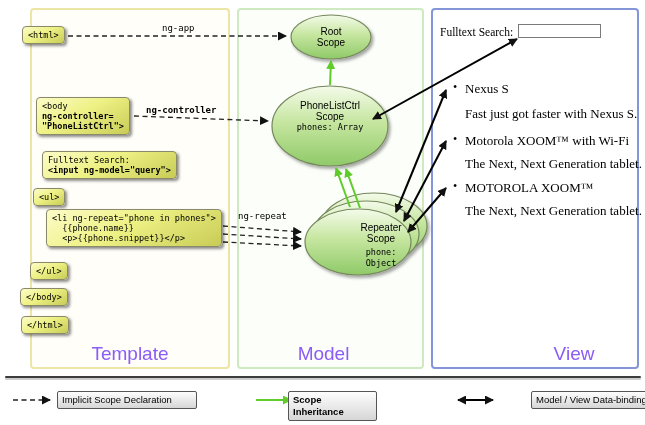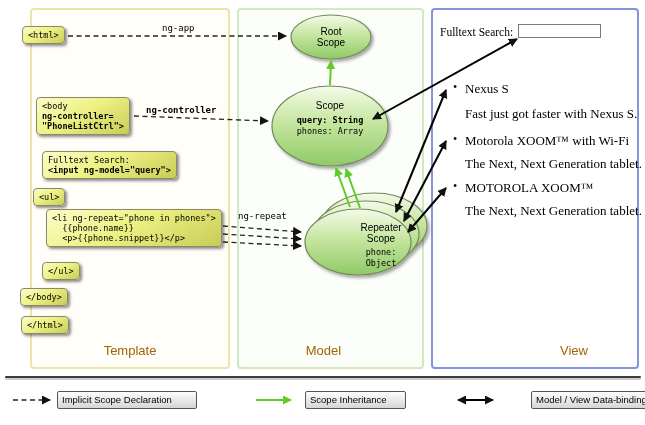--- a/index.html
+++ b/index.html
@@ -1,20 +1,20 @@
 <!DOCTYPE html>
 <html><head>
 <meta charset="utf-8">
 <style>
   * { margin:0; padding:0; box-sizing:border-box; }
   html,body { width:645px; height:425px; }
   body { position:relative; background:#ffffff; font-family:"Liberation Sans",sans-serif; overflow:hidden; }
 
   .panel { position:absolute; border-radius:4px; z-index:1; }
-  .panel-label { position:absolute; text-align:center; font-size:13px; color:#a16207; z-index:3; }
+  .panel-label { position:absolute; text-align:center; font-size:19px; color:#8b5cf6; z-index:3; }
 
   #arrows { position:absolute; left:0; top:0; z-index:2; pointer-events:none; }
   .dash { stroke:#222; stroke-width:1.3; stroke-dasharray:5 3.5; fill:none; }
   .green { stroke:#5fcc29; stroke-width:2; fill:none; }
   .bind { stroke:#000; stroke-width:2; fill:none; }
   .scope { fill:url(#gScope); stroke:#76875c; stroke-width:1.2; }
 
   .codebox { position:absolute; z-index:3;
     background:linear-gradient(150deg,#fcfcc8 0%,#eef184 45%,#c8cc56 100%);
     border:1px solid #8a8a6a; border-radius:4px;
@@ -120,21 +120,21 @@
 <div class="codebox" style="left:33px;top:188px;">
   <div class="cl">&lt;ul&gt;</div>
 </div>
 
 <div class="codebox" style="left:46px;top:209px;">
   <div class="cl">&lt;li ng-repeat="phone in phones"&gt;</div>
   <div class="cl">  {{phone.name}}</div>
   <div class="cl">  &lt;p&gt;{{phone.snippet}}&lt;/p&gt;</div>
 </div>
 
-<div class="codebox" style="left:30px;top:262px;margin-left:12px;">
+<div class="codebox" style="left:30px;top:262px;">
   <div class="cl">&lt;/ul&gt;</div>
 </div>
 
 <div class="codebox" style="left:20px;top:288px;">
   <div class="cl">&lt;/body&gt;</div>
 </div>
 
 <div class="codebox" style="left:21px;top:316px;">
   <div class="cl">&lt;/html&gt;</div>
 </div>
@@ -142,22 +142,22 @@
 <div class="arrow-label" style="left:162px;top:23px;">ng-app</div>
 <div class="arrow-label" style="left:146px;top:105px;font-weight:bold;">ng-controller</div>
 <div class="arrow-label" style="left:238px;top:211px;">ng-repeat</div>
 
 <div class="scope-label" style="left:291px;top:26px;width:80px;">
   <div>Root</div>
   <div>Scope</div>
 </div>
 
 <div class="scope-label" style="left:272px;top:100px;width:116px;">
+  <div>PhoneListCtrl</div>
   <div>Scope</div>
-  <div class="scope-prop b" style="margin-top:4px;">query: String</div>
   <div class="scope-prop">phones: Array</div>
 </div>
 
 <div class="scope-label" style="left:306px;top:222px;width:104px;padding-left:46px;">
   <div>Repeater</div>
   <div>Scope</div>
   <div class="scope-prop" style="margin-top:3px;">phone: Object</div>
 </div>
 
 <div class="view-search-label" style="left:440px;top:26px;">Fulltext Search:</div>
@@ -165,14 +165,14 @@
 
 <div class="vtitle" style="left:452px;top:81px;">Nexus S</div>
 <div class="vdesc" style="left:452px;top:106px;">Fast just got faster with Nexus S.</div>
 <div class="vtitle" style="left:452px;top:133px;">Motorola XOOM™ with Wi-Fi</div>
 <div class="vdesc" style="left:452px;top:156px;">The Next, Next Generation tablet.</div>
 <div class="vtitle" style="left:452px;top:180px;">MOTOROLA XOOM™</div>
 <div class="vdesc" style="left:452px;top:203px;">The Next, Next Generation tablet.</div>
 
 <div class="sep"></div>
 <div class="legend-box" style="left:57px;top:391px;width:140px;">Implicit Scope Declaration</div>
-<div class="legend-box" style="left:305px;top:391px;width:101px;">Scope Inheritance</div>
+<div class="legend-box" style="left:288px;top:391px;width:89px;font-weight:bold;">Scope Inheritance</div>
 <div class="legend-box" style="left:500px;top:391px;width:152px;margin-left:31px;">Model / View Data-binding</div>
 
 </body></html>

